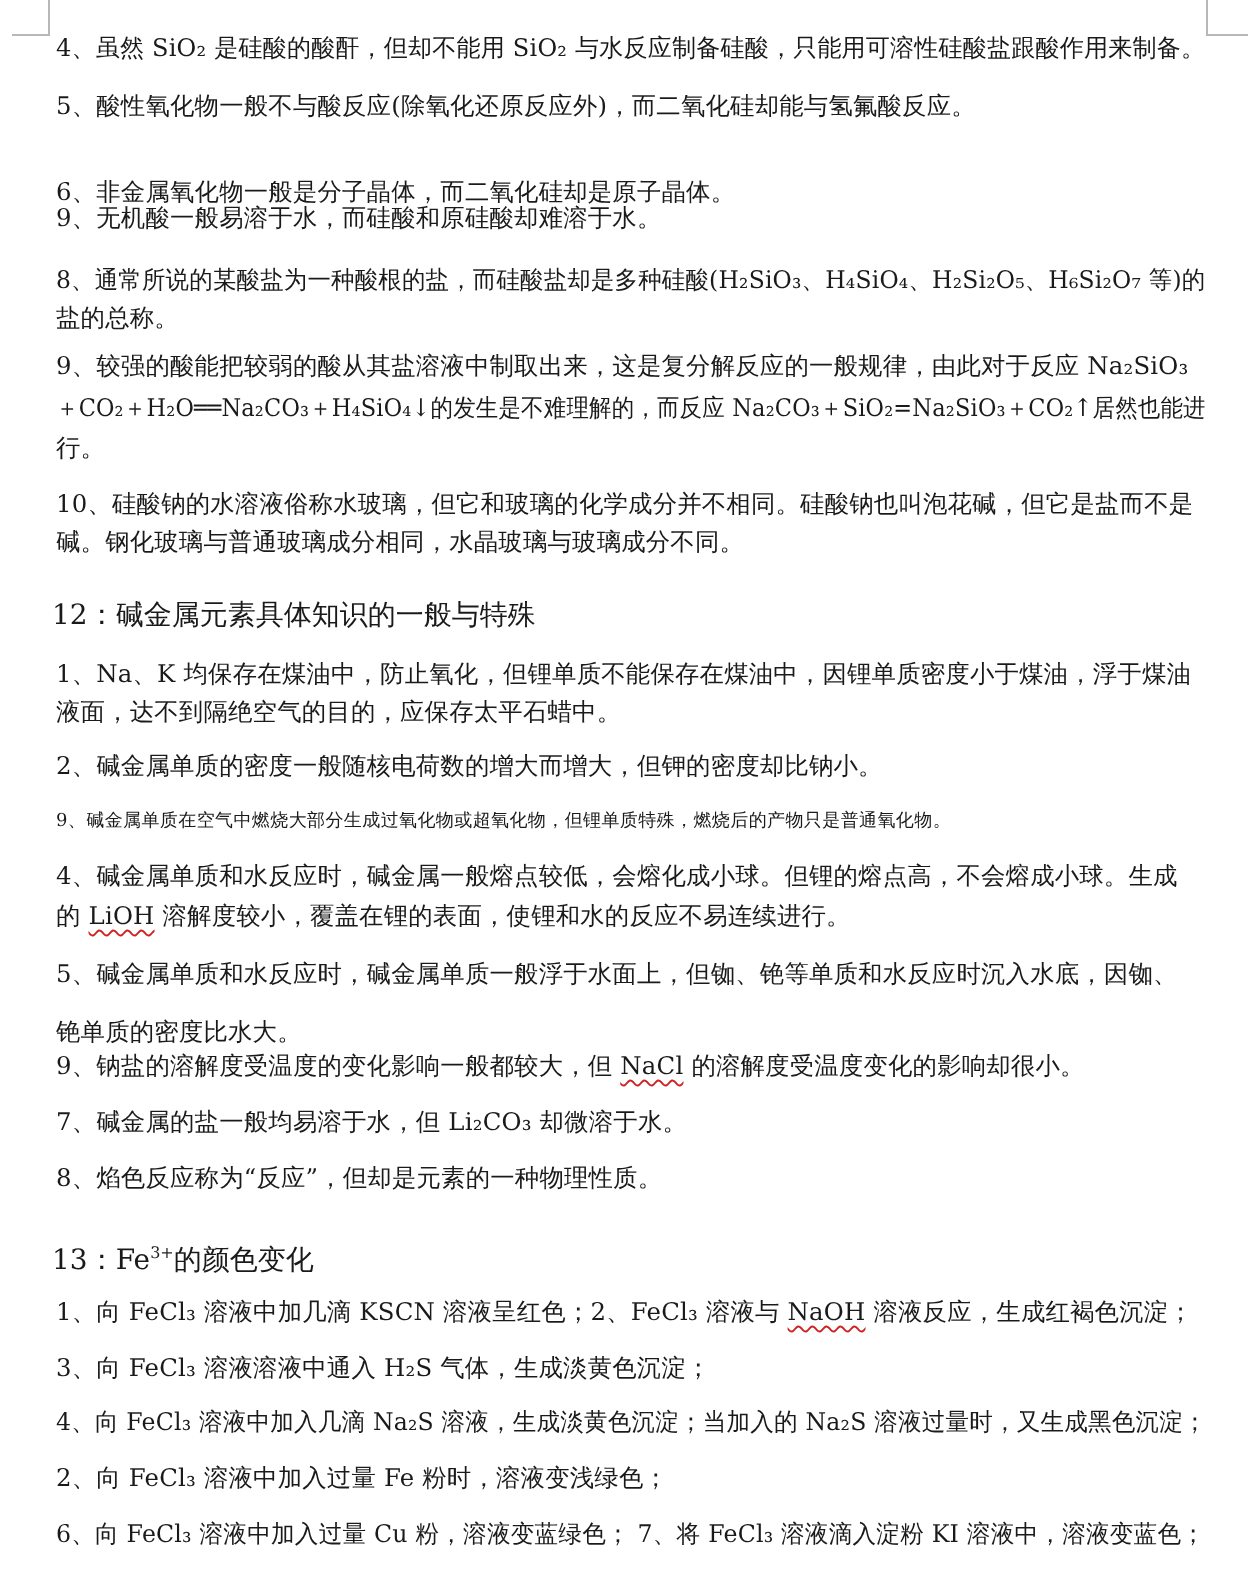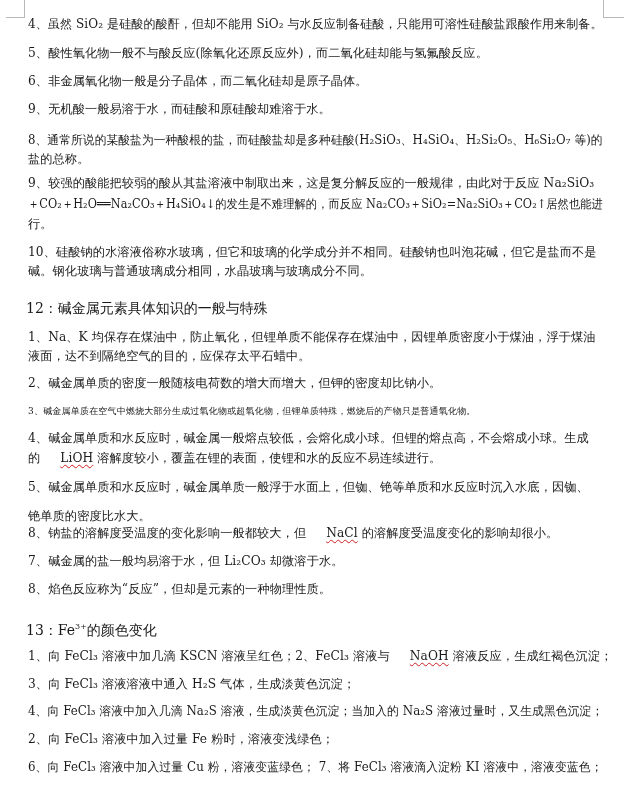--- a/index.html
+++ b/index.html
@@ -4,50 +4,50 @@
 <style>
   html, body { margin: 0; padding: 0; background: #ffffff; }
   body { width: 628px; height: 797px; position: relative; overflow: hidden;
          font-family: "DejaVu Serif", "Liberation Serif", serif; color: #1a1a1a; }
   .corner { position: absolute; border-color: #b8b8b8; border-style: solid; }
   .corner-tl { left: 6px; top: 0; width: 18px; height: 17px; border-width: 0 1px 1px 0; }
   .corner-tr { left: 603px; top: 0; width: 20px; height: 17px; border-width: 0 0 1px 1px; }
   .line { position: absolute; left: 28px; white-space: nowrap; font-size: 12.2px; line-height: 16px; letter-spacing: 0.1px; }
   .line.small { font-size: 9px; letter-spacing: 0.2px; }
   .heading { position: absolute; left: 26px; white-space: nowrap; font-size: 14px; font-weight: normal; line-height: 18px; }
-  .wavy { text-decoration: underline wavy #d02020; text-decoration-thickness: 1px; text-underline-offset: 2px; margin-left: 16px; }
+  .wavy { text-decoration: underline wavy #d02020; text-decoration-thickness: 1px; text-underline-offset: 2px; }
 </style>
 </head>
 <body>
 
 <div class="corner corner-tl"></div>
 <div class="corner corner-tr"></div>
 
 <div class="line" style="top: 16px; transform-origin: left top; transform: scaleX(0.986278);">4、虽然 SiO₂ 是硅酸的酸酐，但却不能用 SiO₂ 与水反应制备硅酸，只能用可溶性硅酸盐跟酸作用来制备。</div>
 <div class="line" style="top:45px">5、酸性氧化物一般不与酸反应(除氧化还原反应外)，而二氧化硅却能与氢氟酸反应。</div>
-<div class="line" style="top:73px">6、非金属氧化物一般是分子晶体，而二氧化硅却是原子晶体。</div>
+<div class="line" style="top:88px">6、非金属氧化物一般是分子晶体，而二氧化硅却是原子晶体。</div>
 <div class="line" style="top:101px">9、无机酸一般易溶于水，而硅酸和原硅酸却难溶于水。</div>
 <div class="line" style="top: 132px; transform-origin: left top; transform: scaleX(0.961538);">8、通常所说的某酸盐为一种酸根的盐，而硅酸盐却是多种硅酸(H₂SiO₃、H₄SiO₄、H₂Si₂O₅、H₆Si₂O₇ 等)的</div>
 <div class="line" style="top:151px">盐的总称。</div>
 <div class="line" style="top:175px">9、较强的酸能把较弱的酸从其盐溶液中制取出来，这是复分解反应的一般规律，由此对于反应 Na₂SiO₃</div>
 <div class="line" style="top: 196px; transform-origin: left top; transform: scaleX(0.921474);">＋CO₂＋H₂O══Na₂CO₃＋H₄SiO₄↓的发生是不难理解的，而反应 Na₂CO₃＋SiO₂=Na₂SiO₃＋CO₂↑居然也能进</div>
 <div class="line" style="top:216px">行。</div>
 <div class="line" style="top:244px">10、硅酸钠的水溶液俗称水玻璃，但它和玻璃的化学成分并不相同。硅酸钠也叫泡花碱，但它是盐而不是</div>
 <div class="line" style="top:263px">碱。钢化玻璃与普通玻璃成分相同，水晶玻璃与玻璃成分不同。</div>
 
 <div class="heading" style="top:299px">12：碱金属元素具体知识的一般与特殊</div>
 <div class="line" style="top:329px">1、Na、K 均保存在煤油中，防止氧化，但锂单质不能保存在煤油中，因锂单质密度小于煤油，浮于煤油</div>
 <div class="line" style="top:348px">液面，达不到隔绝空气的目的，应保存太平石蜡中。</div>
 <div class="line" style="top:375px">2、碱金属单质的密度一般随核电荷数的增大而增大，但钾的密度却比钠小。</div>
-<div class="line small" style="top:403px">3、碱金属单质在空气中燃烧大部分生成过氧化物或超氧化物，但锂单质特殊，燃烧后的产物只是普通氧化物。</div>
+<div class="line small" style="top:403px">9、碱金属单质在空气中燃烧大部分生成过氧化物或超氧化物，但锂单质特殊，燃烧后的产物只是普通氧化物。</div>
 <div class="line" style="top:430px">4、碱金属单质和水反应时，碱金属一般熔点较低，会熔化成小球。但锂的熔点高，不会熔成小球。生成</div>
 <div class="line" style="top:450px"><span>的 </span><span class="wavy">LiOH</span><span> 溶解度较小，覆盖在锂的表面，使锂和水的反应不易连续进行。</span></div>
 <div class="line" style="top:479px">5、碱金属单质和水反应时，碱金属单质一般浮于水面上，但铷、铯等单质和水反应时沉入水底，因铷、</div>
 <div class="line" style="top:508px">铯单质的密度比水大。</div>
-<div class="line" style="top:525px"><span>8、钠盐的溶解度受温度的变化影响一般都较大，但 </span><span class="wavy">NaCl</span><span> 的溶解度受温度变化的影响却很小。</span></div>
+<div class="line" style="top:525px"><span>9、钠盐的溶解度受温度的变化影响一般都较大，但 </span><span class="wavy">NaCl</span><span> 的溶解度受温度变化的影响却很小。</span></div>
 <div class="line" style="top:553px">7、碱金属的盐一般均易溶于水，但 Li₂CO₃ 却微溶于水。</div>
 <div class="line" style="top:581px">8、焰色反应称为“反应”，但却是元素的一种物理性质。</div>
 
 <div class="heading" style="top:618px"><span>13：Fe</span><sup style="font-size:8px">3+</sup><span>的颜色变化</span></div>
 <div class="line" style="top:648px"><span>1、向 FeCl₃ 溶液中加几滴 KSCN 溶液呈红色；2、FeCl₃ 溶液与 </span><span class="wavy">NaOH</span><span> 溶液反应，生成红褐色沉淀；</span></div>
 <div class="line" style="top:676px">3、向 FeCl₃ 溶液溶液中通入 H₂S 气体，生成淡黄色沉淀；</div>
 <div class="line" style="top: 703px; transform-origin: left top; transform: scaleX(0.966387);">4、向 FeCl₃ 溶液中加入几滴 Na₂S 溶液，生成淡黄色沉淀；当加入的 Na₂S 溶液过量时，又生成黑色沉淀；</div>
 <div class="line" style="top:731px">2、向 FeCl₃ 溶液中加入过量 Fe 粉时，溶液变浅绿色；</div>
 <div class="line" style="top: 759px; transform-origin: left top; transform: scaleX(0.969646);">6、向 FeCl₃ 溶液中加入过量 Cu 粉，溶液变蓝绿色； 7、将 FeCl₃ 溶液滴入淀粉 KI 溶液中，溶液变蓝色；</div>
 

